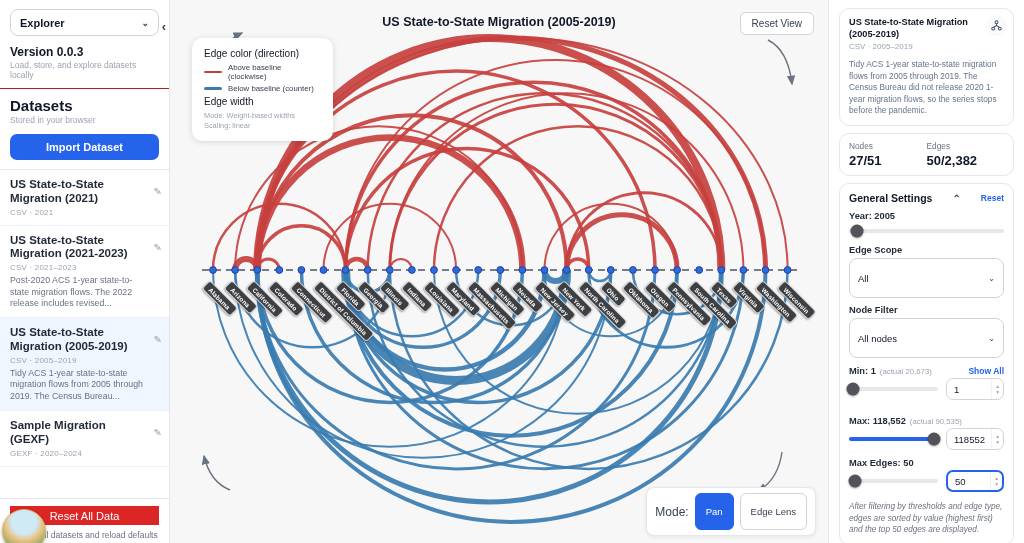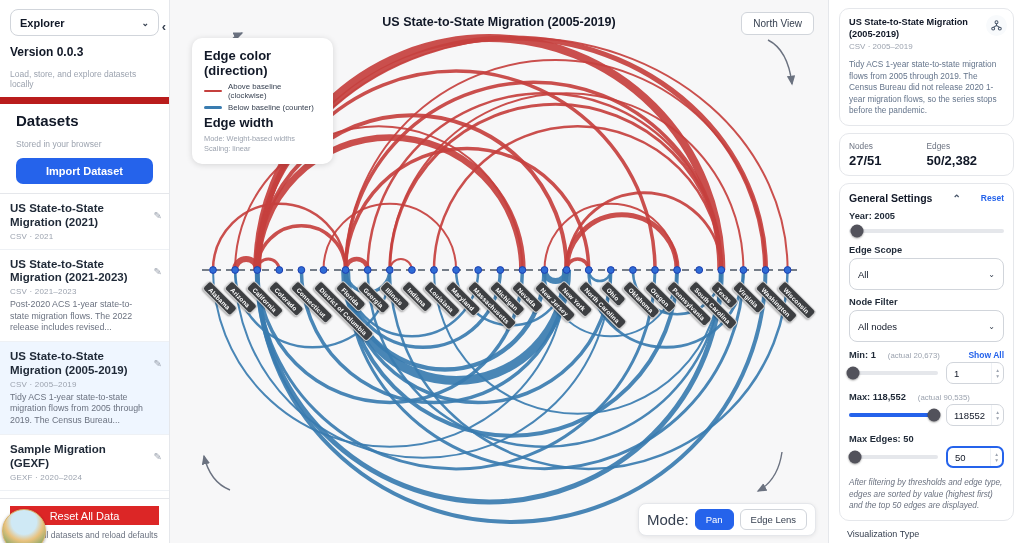--- a/index.html
+++ b/index.html
@@ -6,54 +6,54 @@
   body{margin:0;font-family:"Liberation Sans",sans-serif;background:#fff;color:#111827}
   .app{display:flex;width:1024px;height:543px;overflow:hidden;background:#fff}
 
   
   .sidebar{width:170px;min-width:170px;border-right:1px solid #e5e7eb;display:flex;flex-direction:column;position:relative;background:#fff}
   .sb-top{padding:9px 10px 0}
   .select{display:flex;align-items:center;justify-content:space-between;border:1px solid #d1d5db;border-radius:8px;height:27px;padding:0 9px;font-size:11px;font-weight:700;background:#fff;cursor:pointer}
   .select .chev{color:#374151;font-size:9px}
   .collapse{position:absolute;top:20px;right:3px;color:#374151;font-size:13px;font-weight:700;cursor:pointer;line-height:1}
   .version{font-size:12px;font-weight:700;margin-top:9px}
-  .caption{font-size:8.5px;color:#9ca3af;margin-top:10px}
-  .sb-sec{border-top:7px solid #b91c1c;margin-top:8px;padding:8px 16px 0}
+  .caption{font-size:8.5px;color:#9ca3af;margin-top:1px}
+  .sb-sec{border-top:1px solid #b91c1c;margin-top:8px;padding:8px 10px 0}
   .h-datasets{font-size:15px;font-weight:800;color:#111827}
   .import-btn{width:100%;background:#2563eb;color:#fff;border:none;border-radius:7px;height:26px;font-size:11px;font-weight:600;margin-top:9px;cursor:pointer}
   .ds-list{flex:1;overflow:hidden;border-top:1px solid #e5e7eb;margin-top:9px}
   .ds-item{position:relative;padding:8px 22px 8px 10px;border-bottom:1px solid #eef1f5;cursor:pointer;background:#fff}
   .ds-item.selected{background:#eff6ff}
   .ds-title{font-size:11.5px;font-weight:700;color:#1f2937;line-height:1.2}
   .ds-meta{font-size:8px;color:#9ca3af;margin-top:2px;letter-spacing:.2px}
   .ds-desc{font-size:8.8px;color:#6b7280;margin-top:3px;line-height:1.3}
   .ds-edit{position:absolute;right:7px;top:16px;color:#9ca3af;font-size:10px}
   .sb-bottom{border-top:1px solid #e5e7eb;padding:7px 10px 3px;position:relative}
   .reset-btn{width:100%;background:#dc2626;color:#fff;border:none;border-radius:0;height:19px;font-size:11px;font-weight:400;cursor:pointer}
   .reset-cap{font-size:8.5px;color:#6b7280;margin-top:5px;padding-left:30px;white-space:nowrap;overflow:hidden}
   .avatar{position:absolute;left:2px;bottom:-10px;width:44px;height:44px;border-radius:50%;background:radial-gradient(circle at 50% 28%,#cfe9f5 0 34%,#e9c27e 52%,#2f8f55 100%);box-shadow:0 1px 3px rgba(0,0,0,.35);border:1px solid #d9b36a}
 
   
   .main{flex:1;position:relative;background:#f7f7f8;overflow:hidden}
   .main-title{position:absolute;top:15px;left:0;right:0;text-align:center;font-size:12.5px;font-weight:700;color:#111827;z-index:3;pointer-events:none}
   .reset-view{position:absolute;top:12px;right:14px;background:#fff;border:1px solid #d1d5db;border-radius:6px;padding:5px 11px;font-size:10px;color:#374151;z-index:5;cursor:pointer}
   .legend{position:absolute;left:22px;top:38px;width:141px;background:#fff;border-radius:10px;box-shadow:0 1px 6px rgba(0,0,0,.14);padding:10px 12px;z-index:4}
-  .lg-h{font-size:13px;font-weight:700;color:#111827;margin-bottom:4px}
+  .lg-h{font-size:10px;font-weight:400;color:#111827;margin-bottom:4px}
   .lg-row{display:flex;align-items:center;gap:6px;margin:3px 0}
   .lg-line{display:inline-block;width:18px;border-radius:2px;flex:none}
   .lg-txt{font-size:7.8px;color:#374151}
   .lg-sub{font-size:7.4px;color:#9ca3af;margin:1px 0}
   .lg-sec{margin-top:1px}
   .lg-dot{width:9px;height:9px;border-radius:50%;background:#b6bcc4;border:1.5px solid #7b828c;flex:none}
   .arcsvg{position:absolute;inset:0;width:100%;height:100%;z-index:1}
   .label-layer{position:absolute;inset:0;z-index:2;pointer-events:none}
   .node-label{position:absolute;transform:rotate(45deg);transform-origin:left top;background:#3d3f42;color:#fff;font-size:6.3px;font-weight:700;padding:1.5px 5px;border-radius:3.5px;white-space:nowrap;border:1px solid rgba(255,255,255,.75);box-shadow:0 1px 2px rgba(0,0,0,.35);letter-spacing:.2px}
   .mode-pill{position:absolute;right:12px;bottom:7px;background:#fff;border:1px solid #e5e7eb;border-radius:8px;box-shadow:0 1px 4px rgba(0,0,0,.08);display:flex;align-items:center;gap:6px;padding:5px 8px;z-index:5}
-  .mode-label{font-size:15px;color:#374151}
-  .mode-btn{font-size:9.5px;border-radius:6px;padding:4px 10px;cursor:pointer}
+  .mode-label{font-size:12px;color:#374151}
+  .mode-btn{font-size:9.5px;border-radius:6px;padding:12px 10px;cursor:pointer}
   .mode-btn.active{background:#2563eb;color:#fff;border:1px solid #2563eb}
   .mode-btn.ghost{background:#fff;color:#374151;border:1px solid #d1d5db}
 
   
   .panel{width:196px;min-width:196px;border-left:1px solid #e5e7eb;background:#fff;display:flex;flex-direction:column;padding:8px 10px 0;gap:7px;overflow:hidden}
   .card{border:1px solid #e5e7eb;border-radius:10px;padding:8px 9px;position:relative;background:#fff}
   .p-title{font-size:9.2px;font-weight:700;color:#111827;padding-right:22px;line-height:1.25}
   .p-meta{font-size:8px;color:#9ca3af;margin-top:2px}
   .net-btn{position:absolute;top:6px;right:6px;width:21px;height:21px;border-radius:50%;background:#f8fafc;display:flex;align-items:center;justify-content:center;border:none;cursor:pointer}
   .p-desc{font-size:8.3px;color:#64748b;line-height:1.4;margin-top:8px}
@@ -61,23 +61,23 @@
   .stat-l{font-size:8.3px;color:#6b7280}
   .stat-v{font-size:13px;font-weight:800;color:#111827;margin-top:2px}
   .gs-head{display:flex;align-items:center;font-size:10.5px;font-weight:700;color:#111827}
   .gs-chev{margin-left:auto;color:#475569;font-size:10px;cursor:pointer}
   .gs-reset{color:#2563eb;font-size:8.5px;margin-left:20px;cursor:pointer;font-weight:600}
   .fld-label{font-size:9.3px;color:#1f2937;font-weight:700;margin-top:7px}
   .slider{position:relative;height:14px;display:flex;align-items:center;margin-top:3px;width:100%}
   .track{height:4px;border-radius:2px;background:#e5e7eb;width:100%;position:relative}
   .fill{position:absolute;left:0;top:0;height:100%;background:#2563eb;border-radius:2px}
   .thumb{position:absolute;top:50%;width:13px;height:13px;border-radius:50%;background:#52525b;transform:translate(-50%,-50%);box-shadow:0 1px 2px rgba(0,0,0,.35)}
-  .sel{display:flex;align-items:center;justify-content:space-between;border:1px solid #d1d5db;border-radius:8px;height:32px;padding:0 8px;font-size:9.5px;color:#111827;margin-top:3px;cursor:pointer;background:#fff}
+  .sel{display:flex;align-items:center;justify-content:space-between;border:1px solid #d1d5db;border-radius:8px;height:40px;padding:0 8px;font-size:9.5px;color:#111827;margin-top:3px;cursor:pointer;background:#fff}
   .sel .chev{color:#374151;font-size:8px}
-  .lbl-row{display:flex;align-items:baseline;gap:12px;margin-top:8px}
+  .lbl-row{display:flex;align-items:baseline;gap:4px;margin-top:8px}
   .actual{font-size:7.8px;color:#9ca3af;font-weight:400}
   .showall{margin-left:auto;color:#2563eb;font-size:8.5px;font-weight:600;cursor:pointer}
   .minmax-row{display:flex;align-items:center;gap:8px;margin-top:2px}
   .minmax-row .slider{flex:1;margin-top:0}
   .numbox{display:flex;align-items:stretch;border:1px solid #d1d5db;border-radius:7px;height:22px;width:58px;background:#fff;overflow:hidden;flex:none}
   .numbox.focus{border:2px solid #2563eb}
   .num-val{flex:1;display:flex;align-items:center;padding-left:7px;font-size:9.5px;color:#111827}
   .spin{display:flex;flex-direction:column;justify-content:center;padding:0 4px;color:#9ca3af;font-size:5.5px;line-height:1.1;border-left:1px solid #eef1f5}
   .note{font-size:8.2px;font-style:italic;color:#6b7280;line-height:1.4;margin-top:9px}
   .viz-label{font-size:9px;color:#374151;margin:1px 8px 4px}
@@ -131,21 +131,21 @@
       </div>
     <div class="sb-bottom">
       <button class="reset-btn">Reset All Data</button>
       <div class="reset-cap">all datasets and reload defaults</div>
       <div class="avatar"></div>
     </div>
   </aside>
 
   <main class="main">
     <div class="main-title">US State-to-State Migration (2005-2019)</div>
-    <button class="reset-view">North View</button>
+    <button class="reset-view">Reset View</button>
 
     <div class="legend">
       <div class="lg-h">Edge color (direction)</div>
       <div class="lg-row">
         <span class="lg-line" style="height:2.5px;background:#c5403e"></span>
         <span class="lg-txt">Above baseline (clockwise)</span>
       </div>
       <div class="lg-row">
         <span class="lg-line" style="height:2.5px;background:#3a7cb0"></span>
         <span class="lg-txt">Below baseline (counter)</span>
@@ -347,21 +347,21 @@
         <div class="numbox">
           <span class="num-val">1</span>
           <span class="spin">
               <span>▴</span>
               <span>▾</span>
             </span>
         </div>
       </div>
 
       <div class="lbl-row">
-        <span class="fld-label" style="margin-top:0">Max: 118,552</span>
+        <span class="fld-label" style="margin-top:8px">Max: 118,552</span>
         <span class="actual">(actual 90,535)</span>
       </div>
       <div class="minmax-row">
         <div class="slider">
           <div class="track">
               <div class="fill" style="width:96%"></div>
             </div>
             <div class="thumb" style="left:95%"></div>
         </div>
         <div class="numbox">

